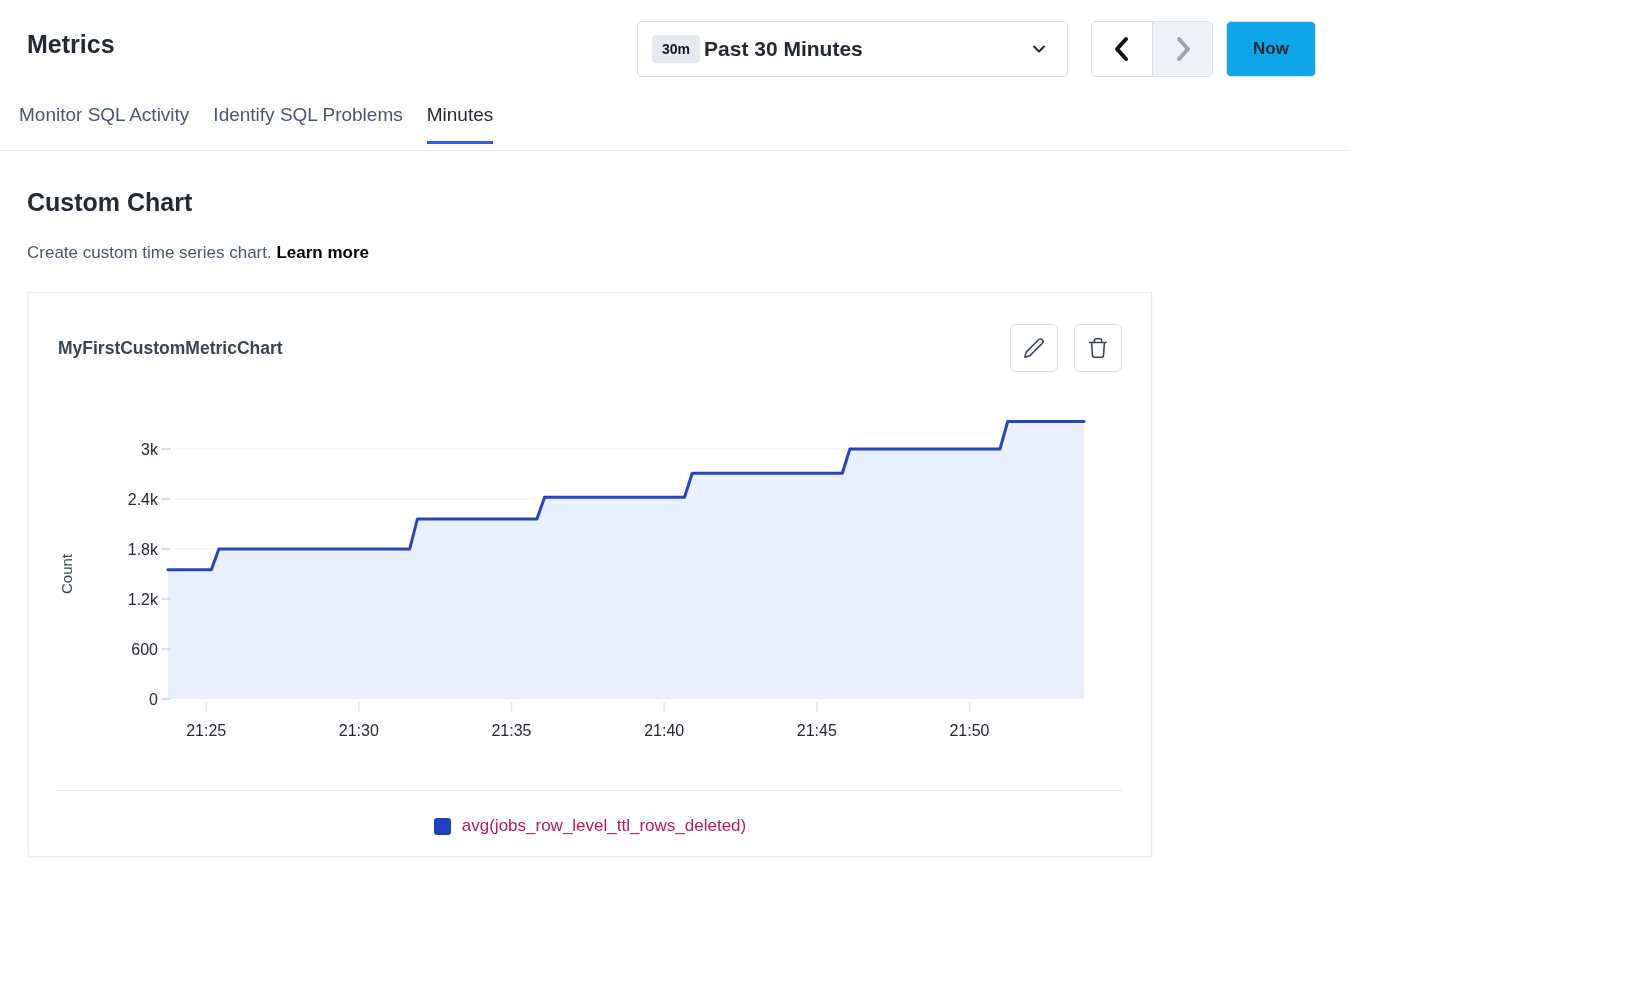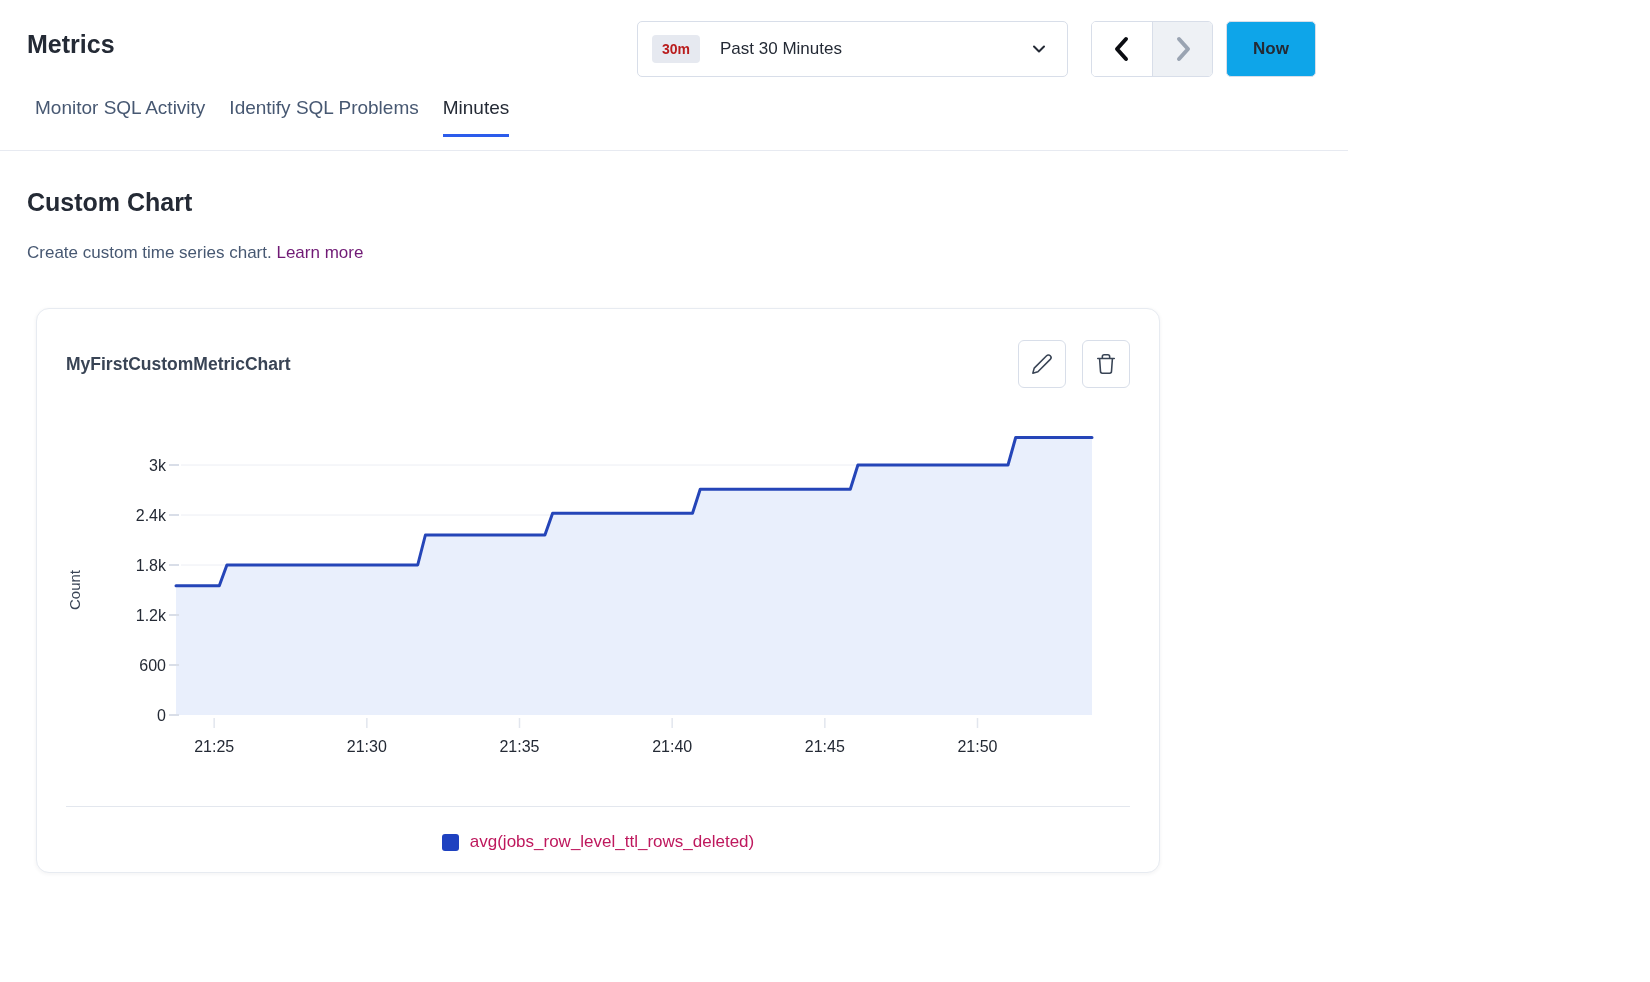--- a/index.html
+++ b/index.html
@@ -6,54 +6,54 @@
   html,body { background:#fff; }
   body { font-family:"Liberation Sans", sans-serif; color:#242a35; }
   .page { position:relative; width:1348px; height:982px; background:#fff; overflow:hidden; }
 
   
   .page-title { position:absolute; left:27px; top:30px; font-size:25px; font-weight:700; color:#242a35; }
 
   .time-picker { position:absolute; left:637px; top:21px; width:431px; height:56px;
     background:#fff; border:1px solid #d8dee9; border-radius:5px;
     display:flex; align-items:center; padding:0 20px 0 14px; cursor:pointer; }
-  .time-badge { background:#e6e9f0; color:#b91c1c; font-size:14px; font-weight:700;
+  .time-badge { background:#e6e9f0; color:#0f172a; font-size:14px; font-weight:700;
     border-radius:4px; padding:7px 10px; line-height:1; }
-  .time-label { margin-left:20px; font-size:17px; font-weight:400; color:#242a35; flex:1; }
+  .time-label { margin-left:4px; font-size:21px; font-weight:700; color:#242a35; flex:1; }
   .chev-down { width:16px; height:16px; }
 
   .nav-group { position:absolute; left:1091px; top:21px; width:122px; height:56px;
     border:1px solid #d8dee9; border-radius:5px; display:flex; overflow:hidden; background:#fff; }
   .nav-btn { width:50%; height:100%; display:flex; align-items:center; justify-content:center;
     background:#fff; border:none; cursor:pointer; }
   .nav-btn + .nav-btn { border-left:1px solid #d8dee9; background:#eef1f5; cursor:default; }
 
   .now-btn { position:absolute; left:1226px; top:21px; width:90px; height:56px;
     background:#0ea5e9; border:1px solid #d8dee9; border-radius:5px;
     font-family:inherit; font-size:17px; font-weight:600; color:#242a35; cursor:pointer; }
 
   
   .tabs { position:absolute; left:0; right:0; top:97px; height:54px;
-    border-bottom:1px solid #e7eaf1; display:flex; align-items:flex-start; padding-left:35px; gap:24px; }
+    border-bottom:1px solid #e7eaf1; display:flex; align-items:center; padding-left:19px; gap:24px; }
   .tab { position:relative; font-size:19px; color:#475872; padding:0 0 15px 0; cursor:pointer; border-bottom:3px solid transparent; margin-bottom:-1px; }
   .tab.active { color:#242a35; font-weight:400; border-bottom:3px solid #2c5ceb; }
 
   
   .section-title { position:absolute; left:27px; top:188px; font-size:25px; font-weight:700; color:#242a35; }
   .section-desc { position:absolute; left:27px; top:243px; font-size:17px; color:#475872; }
-  .learn-more { color:#701a75; font-weight:400; text-decoration:none; cursor:pointer; }
+  .learn-more { color:#000000; font-weight:700; text-decoration:none; cursor:pointer; }
   .add-chart-btn { position:absolute; left:1365px; top:177px; width:167px; height:56px;
     background:#5f35f0; color:#fff; border:none; border-radius:2px; cursor:pointer;
     font-family:inherit; font-size:17.5px; font-weight:700;
     display:flex; align-items:center; justify-content:center; gap:10px; }
 
   
-  .card { position:absolute; left:28px; top:308px; width:1124px; height:565px;
-    background:#fff; border:1px solid #e7ebf1; border-radius:13px;
-    box-shadow:0 1px 4px rgba(36,42,53,0.06);margin-left:8px; }
+  .card { position:absolute; left:28px; top:292px; width:1124px; height:565px;
+    background:#fff; border:1px solid #e7ebf1; border-radius:0;
+    box-shadow:0 1px 4px rgba(36,42,53,0.06); }
   .card-head { position:absolute; left:29px; right:29px; top:31px; display:flex; align-items:center; justify-content:space-between; }
   .card-title { font-size:17.5px; font-weight:700; color:#394455; }
   .icon-btns { display:flex; gap:16px; }
   .icon-btn { width:48px; height:48px; background:#fff; border:1px solid #d8dee9; border-radius:6px;
     display:flex; align-items:center; justify-content:center; cursor:pointer; }
 
   .chart-svg { position:absolute; left:29px; top:112px; }
   .tick-label { font-family:"Liberation Sans", sans-serif; font-size:16px; fill:#242a35; }
   .axis-title { font-family:"Liberation Sans", sans-serif; font-size:15px; fill:#394455; }
 

